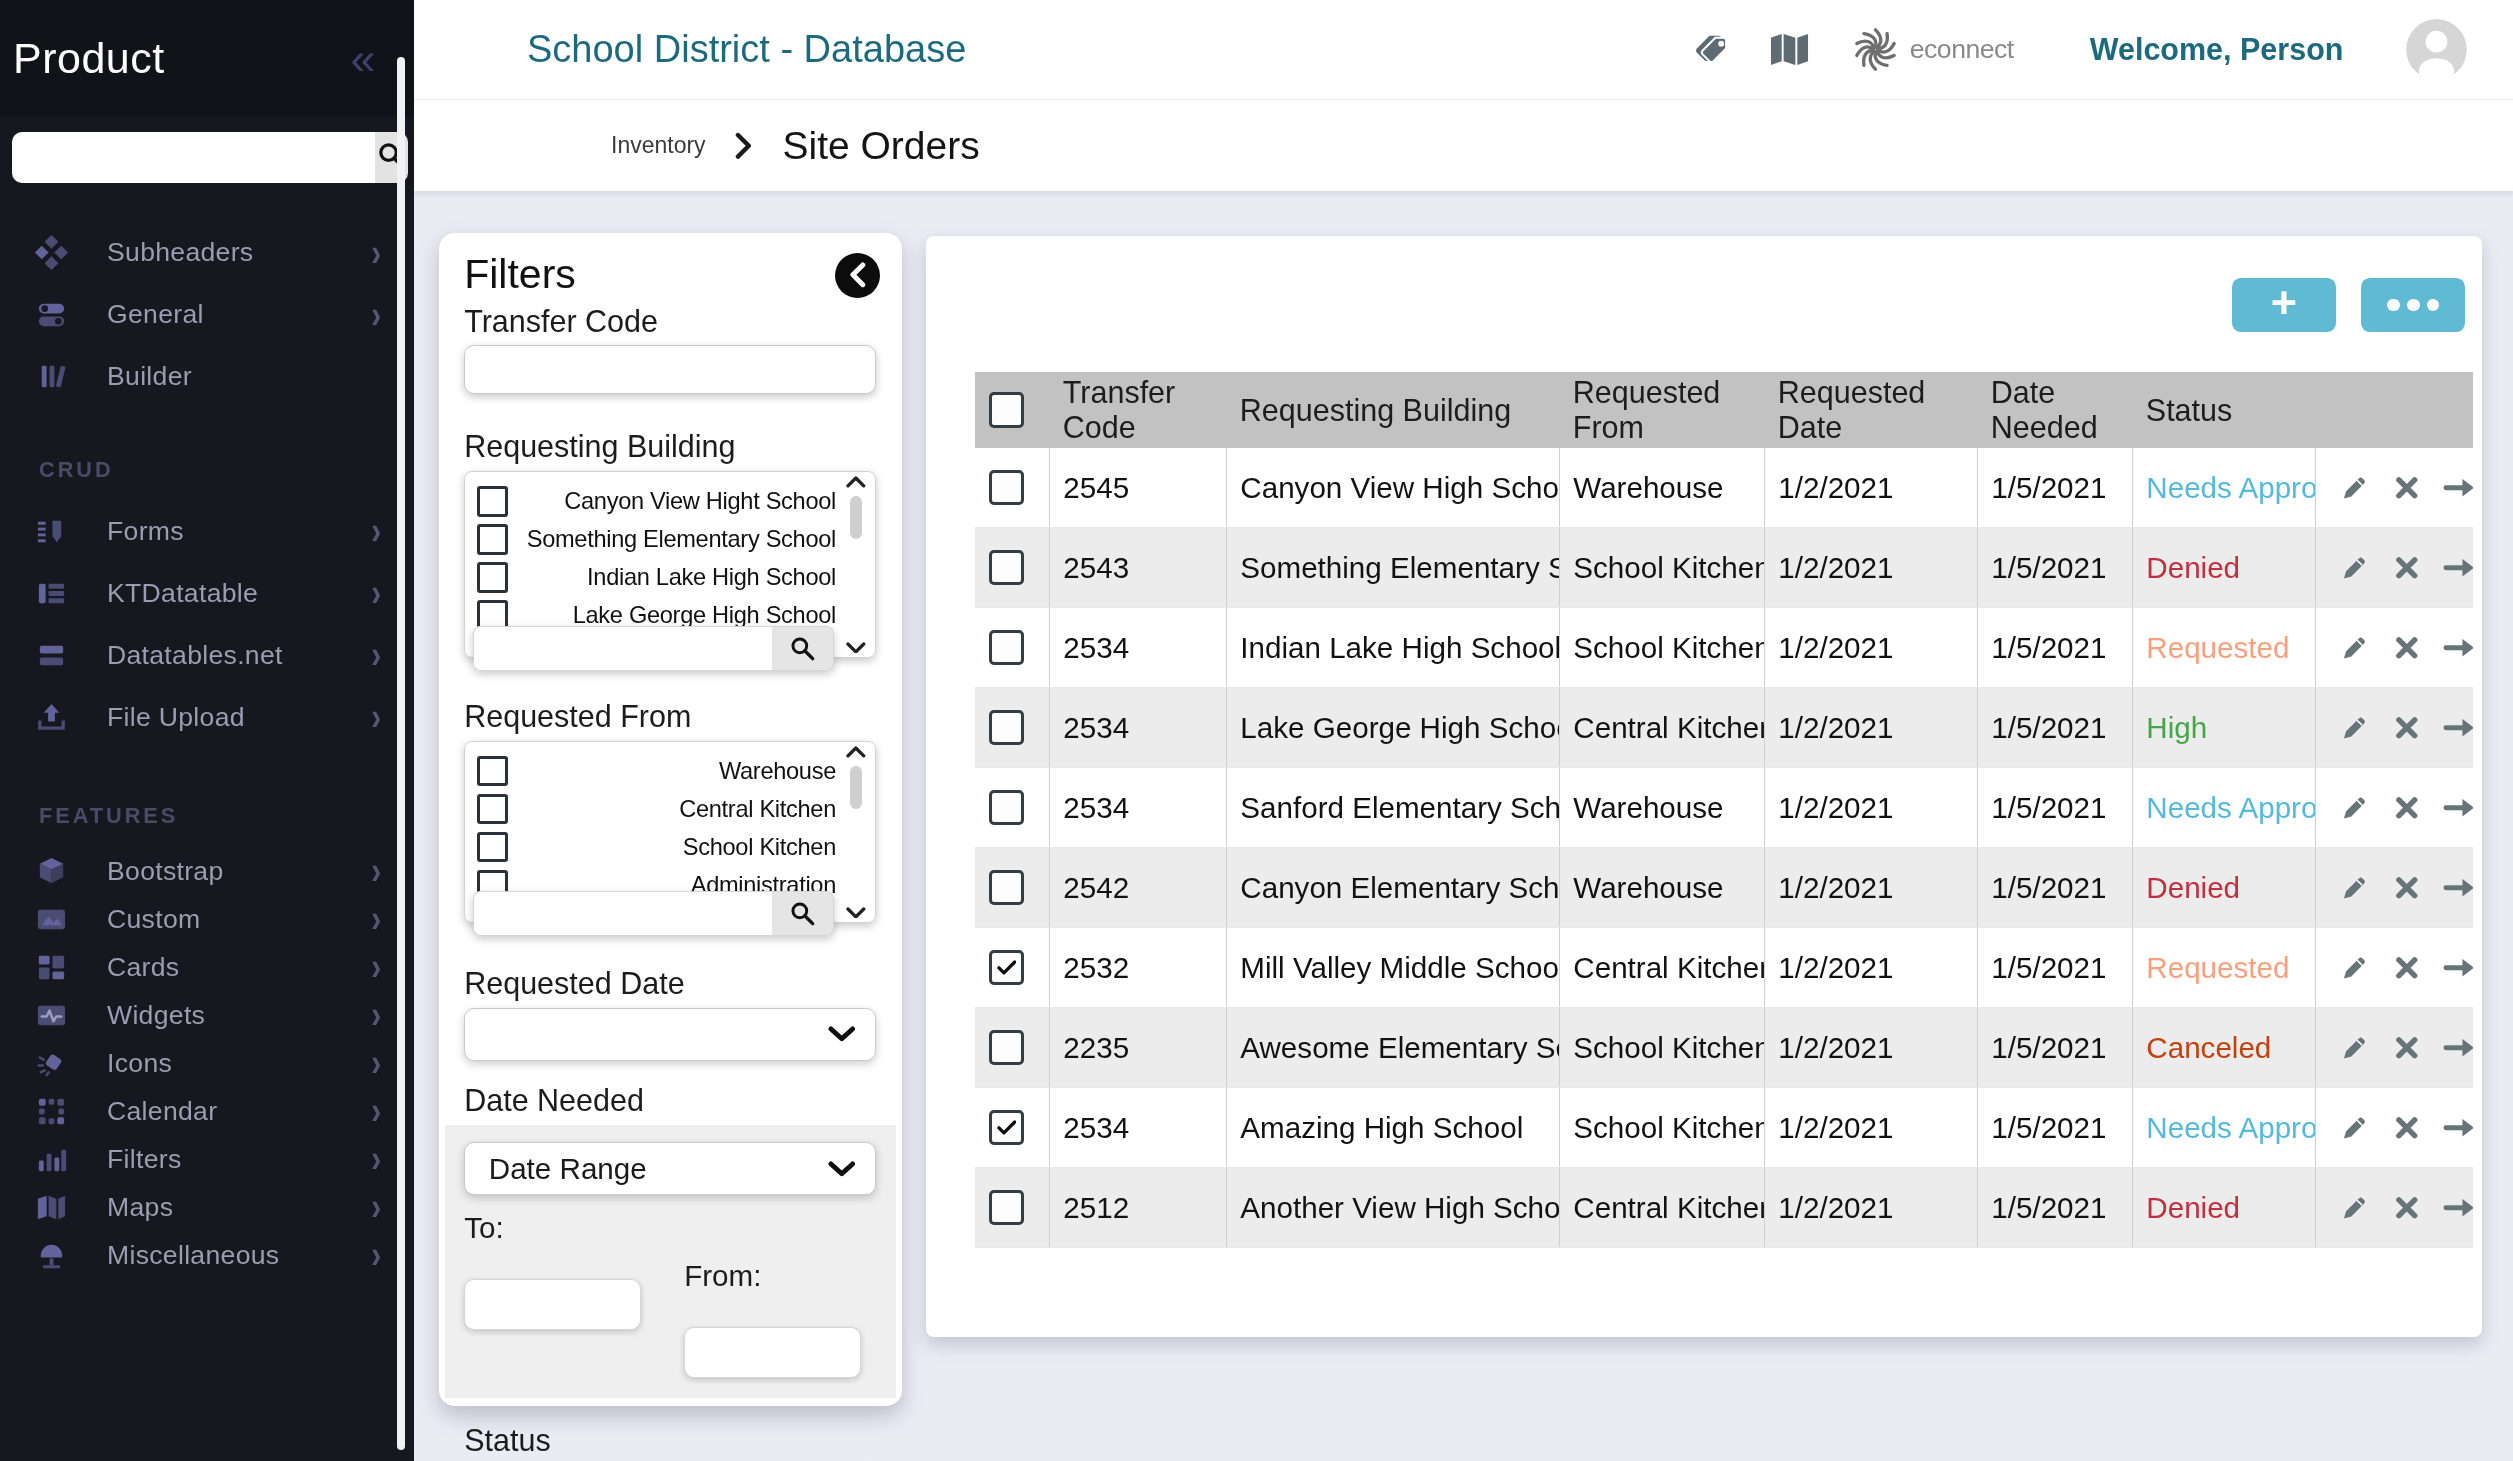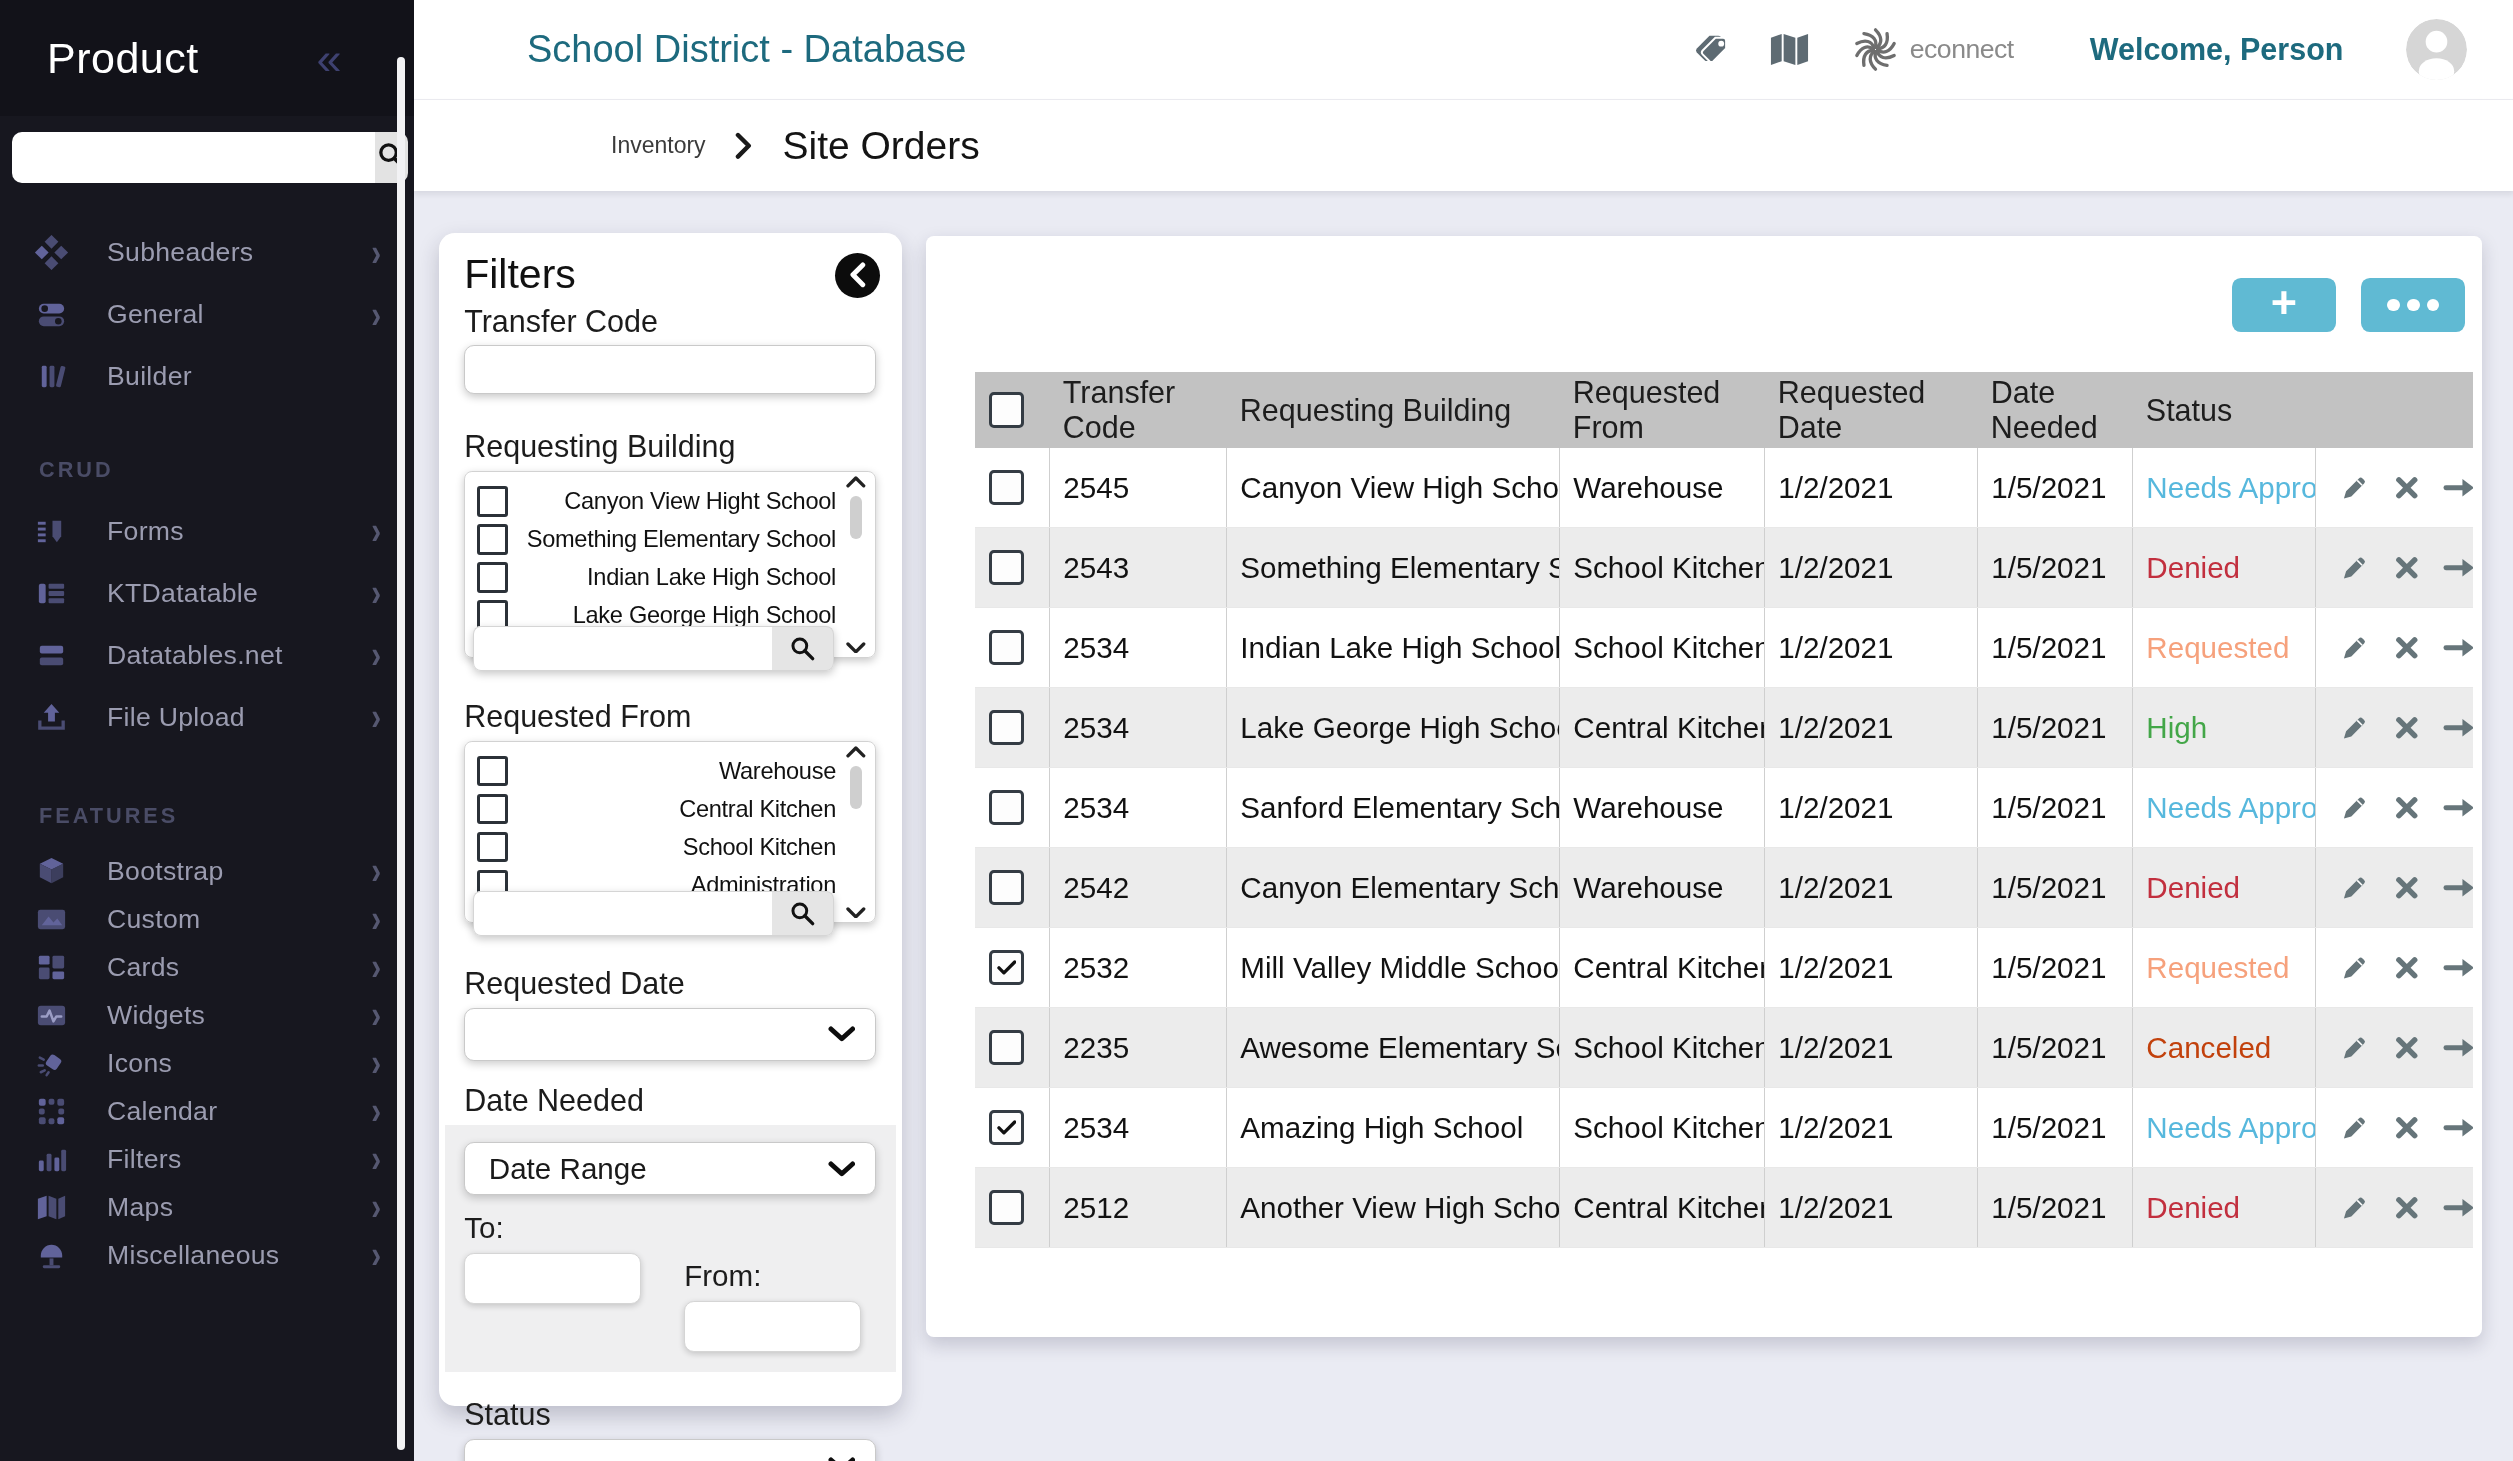--- a/index.html
+++ b/index.html
@@ -1,20 +1,20 @@
 <!DOCTYPE html>
 <html><head>
 <meta charset="utf-8">
 <style>
   html,body{margin:0;padding:0;background:#eaebf3;font-family:"Liberation Sans","DejaVu Sans",sans-serif;}
   body{width:2514px;height:1462px;overflow:hidden;position:relative;}
 
   
   .sidebar{position:absolute;left:0;top:0;width:414px;height:1462px;background:#17171f;}
-  .brand{height:116px;background:#121219;display:flex;align-items:center;padding:0 47px;box-sizing:border-box;}
+  .brand{height:116px;background:#121219;display:flex;align-items:center;padding:0 13px;box-sizing:border-box;}
   .brand-name{color:#fff;font-size:43px;letter-spacing:0.5px;flex:1;}
   .collapse-ico{color:#3e4170;font-size:45px;line-height:1;margin-right:25.6px;cursor:pointer;}
   .side-scrollbar{position:absolute;right:8.9px;top:57px;bottom:11.8px;width:7.9px;background:#f2f2f4;border-radius:3.9px;}
   .side-search{display:flex;margin:15.8px 21.7px 0 11.8px;height:51px;}
   .side-search input{flex:1;border:none;outline:none;border-radius:9.9px 0 0 9.9px;font-size:25.6px;padding:0 15.8px;background:#fff;}
   .side-search .btn{width:81px;background:#e3e3e3;border-radius:0 9.9px 9.9px 0;display:flex;align-items:center;justify-content:center;cursor:pointer;}
   .menu{margin-top:39px;}
   .menu-item{display:flex;align-items:center;height:62px;padding:0 33px;cursor:pointer;}
   .menu-item.compact{height:48px;}
   .menu-item .mi-icon{width:37px;display:flex;justify-content:center;}
@@ -55,21 +55,21 @@
   .lb-search .mag{width:61px;background:#e5e5e5;border:1px solid #d5d5d5;border-left:none;border-radius:0 7.9px 7.9px 0;
     display:flex;align-items:center;justify-content:center;cursor:pointer;}
   .lb-scroll{position:absolute;top:3.9px;bottom:3.9px;right:5.9px;width:25.6px;display:flex;flex-direction:column;align-items:center;}
   .lb-thumb{width:11.8px;height:43px;background:#cfcfcf;border-radius:5.9px;margin-top:7.9px;}
   .lb-scroll .down{margin-top:auto;}
   .f-select{height:51px;border:1px solid #c9c9c9;border-radius:9.9px;background:#fff;box-shadow:0 3px 8.9px rgba(0,0,0,.2);
     display:flex;align-items:center;padding:0 19.7px 0 23.6px;cursor:pointer;}
   .f-select .sel-text{flex:1;font-size:29.6px;color:#1a1a1a;}
   .date-band{background:#efeff0;margin:5.9px -19.7px 0;padding:17.7px 19.7px 19.7px;}
   .tofrom{display:flex;margin-top:15.8px;}
-  .tf-col{display:flex;flex-direction:column;}
+  .tf-col{display:flex;flex-direction:column;gap:26px;}
   .tf-col.second{margin-left:43px;margin-top:48px;}
   .tf-label{font-size:29.6px;color:#1c1c1c;margin-bottom:7.9px;}
   .tf-input{width:175px;height:49px;background:#fff;border:1px solid #d5d5d5;border-radius:9.9px;box-shadow:0 2px 6.9px rgba(0,0,0,.18);}
 
   
   .table-card{position:absolute;left:512px;top:47px;width:1556px;height:1101px;background:#fff;border-radius:7.9px;
     box-shadow:0 7.9px 17.7px rgba(30,30,60,.18);}
   .tc-btn{position:absolute;top:42px;width:104px;height:54px;border-radius:8.9px;background:#60bad3;border:none;
     display:flex;align-items:center;justify-content:center;cursor:pointer;}
   .tc-btn.add{right:146px;}

